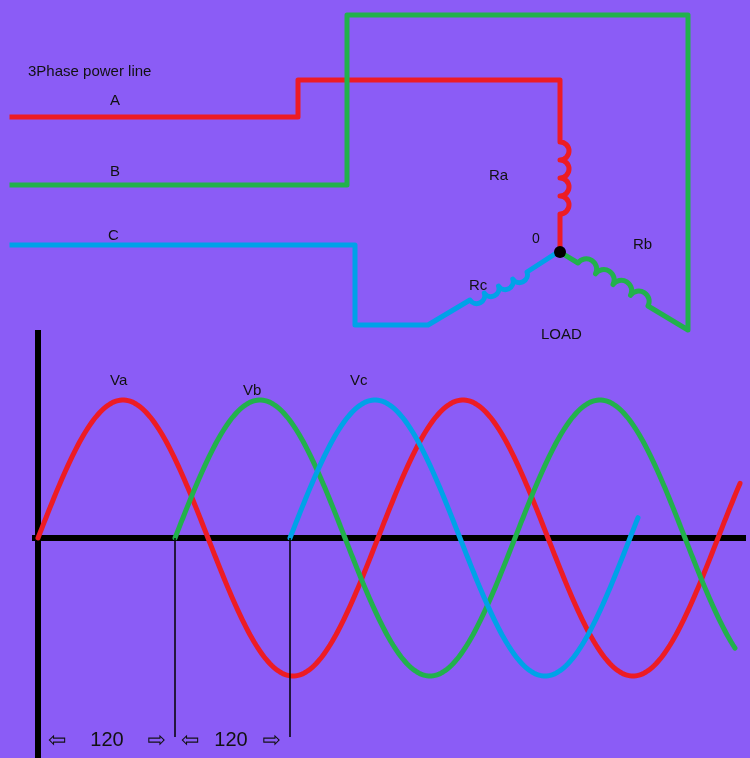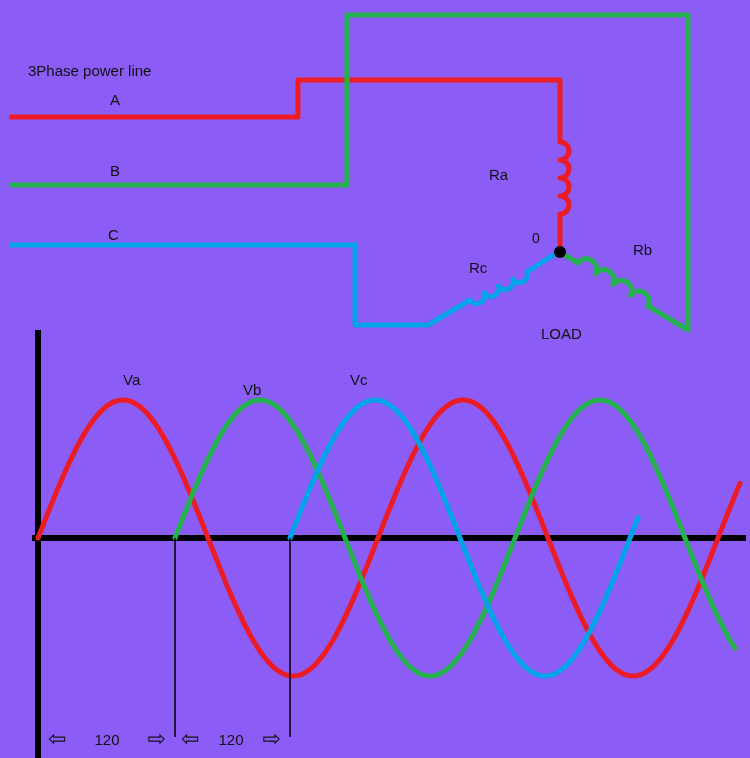--- a/index.html
+++ b/index.html
@@ -32,21 +32,21 @@
   }
   .lbl.small { font-size: 14px; }
   .dim {
     position: absolute;
     display: flex;
     align-items: center;
     justify-content: space-between;
     color: #111111;
   }
   .arr { font-size: 22px; line-height: 1; }
-  .dim-label { font-size: 15px; }
+  .dim-label { font-size: 20px; }
 </style>
 </head>
 <body>
 
 <div class="stage">
 
   <svg id="diagram-svg" width="750" height="758" viewBox="0 0 750 758">
 
     <path class="wire" d="M12 117 H298 V80 H560 V142
              a9 9 0 0 1 0 18 a9 9 0 0 1 0 18 a9 9 0 0 1 0 18 a9 9 0 0 1 0 18
@@ -73,25 +73,25 @@
       <line x1="175" x2="175" y1="538" y2="737" stroke="#000000" stroke-width="1.5"></line>
       <line x1="290" x2="290" y1="538" y2="737" stroke="#000000" stroke-width="1.5"></line>
     </svg>
 
   <span class="lbl" style="left:28px; top:62px">3Phase power line</span>
   <span class="lbl" style="left:110px; top:91px">A</span>
   <span class="lbl" style="left:110px; top:162px">B</span>
   <span class="lbl" style="left:108px; top:226px">C</span>
   <span class="lbl" style="left:489px; top:166px">Ra</span>
   <span class="lbl small" style="left:532px; top:230px">0</span>
-  <span class="lbl" style="left:633px; top:241px">Rb</span>
-  <span class="lbl" style="left:469px; top:259px">Rc</span>
+  <span class="lbl" style="left:633px; top:235px">Rb</span>
+  <span class="lbl" style="left:469px; top:276px">Rc</span>
   <span class="lbl" style="left:541px; top:325px">LOAD</span>
 
-  <span class="lbl" style="left:123px; top:371px">Va</span>
+  <span class="lbl" style="left:110px; top:371px">Va</span>
   <span class="lbl" style="left:243px; top:381px">Vb</span>
   <span class="lbl" style="left:350px; top:371px">Vc</span>
 
   <div class="dim" style="left:48px; top:728px; width:118px">
     <span class="arr">⇦</span>
     <span class="dim-label">120</span>
     <span class="arr">⇨</span>
   </div>
   <div class="dim" style="left:181px; top:728px; width:100px">
     <span class="arr">⇦</span>

